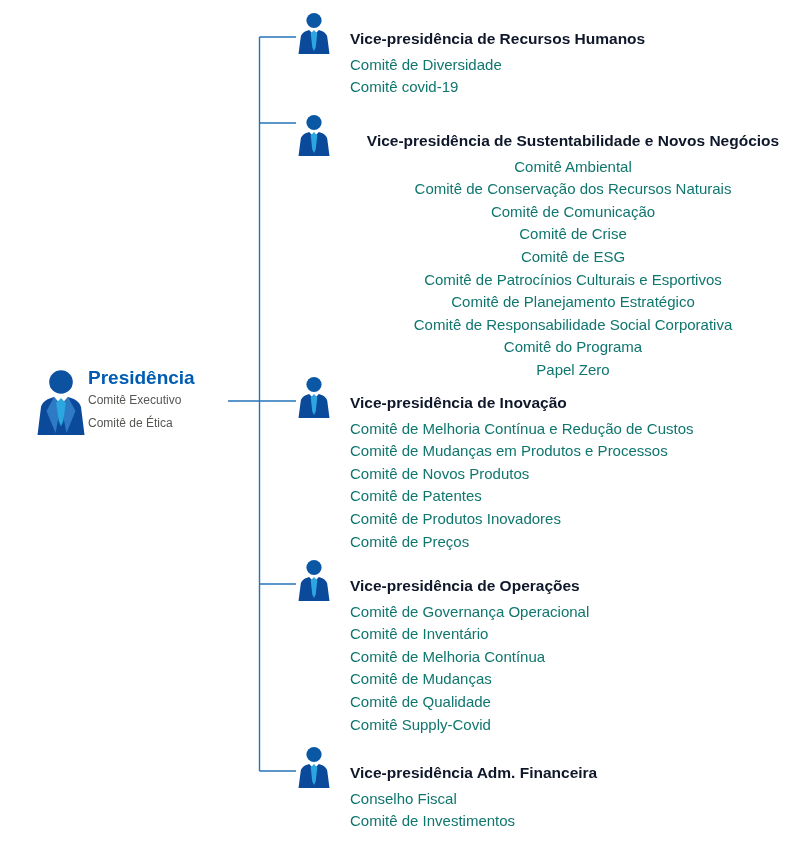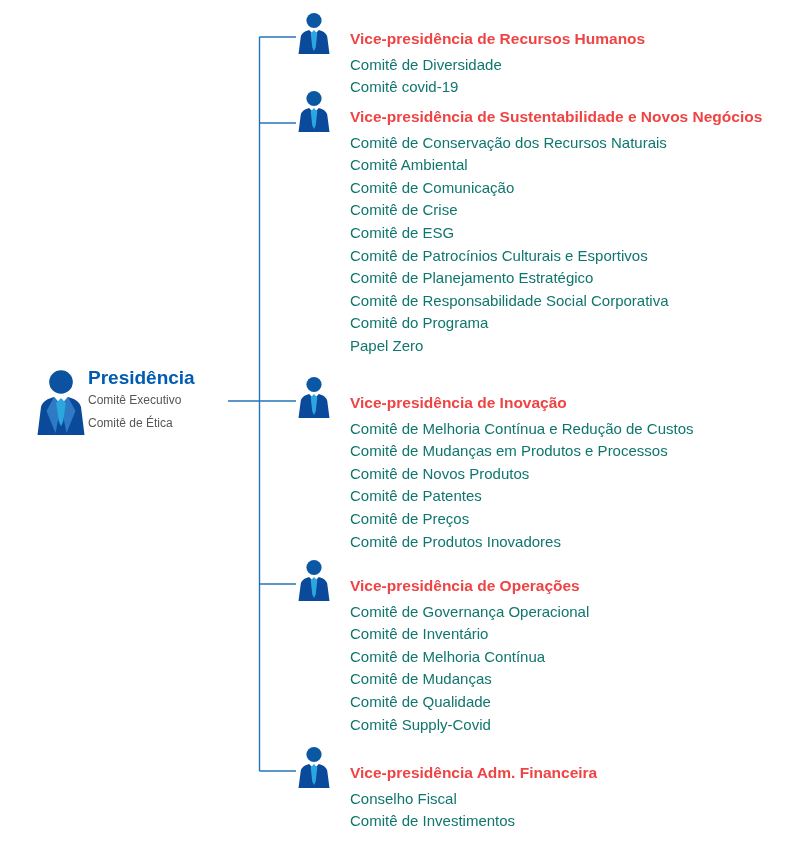--- a/index.html
+++ b/index.html
@@ -22,28 +22,28 @@
     line-height:23px;
   }
   .president-list{list-style:none;margin:0;padding:0;}
   .president-list li{font-size:12px;line-height:23px;color:#575653;white-space:nowrap;}
 
   
   .branch{position:absolute;left:296px;width:500px;}
   .branch .small-person{position:absolute;left:0;top:0;width:36px;height:42px;}
   .branch-text{margin-left:54px;padding-top:16px;}
   .branch-title{
-    margin:0 0 3px 0;font-size:15.5px;font-weight:bold;color:#ef4444;
+    margin:0 0 3px 0;font-size:15.5px;font-weight:bold;color:#0f172a;
     line-height:22.6px;white-space:nowrap;
   }
   .committee-list{list-style:none;margin:0;padding:0;}
   .committee-list li{font-size:15px;line-height:22.6px;color:#0f766e;white-space:nowrap;}
 
   .branch-0{top:12px;}
-  .branch-1{top:90px;}
+  .branch-1{top:114px;text-align:center;}
   .branch-2{top:376px;}
   .branch-3{top:559px;}
   .branch-4{top:746px;}
 </style>
 </head>
 <body>
 
 <div class="canvas">
 
   <svg width="0" height="0" style="position:absolute" aria-hidden="true">
@@ -98,22 +98,22 @@
     </div>
   </section>
 
   <section class="branch branch-1">
     <svg class="small-person" viewBox="0 0 36 42">
         <use href="#person-small"></use>
       </svg>
     <div class="branch-text">
       <h2 class="branch-title">Vice-presidência de Sustentabilidade e Novos Negócios</h2>
       <ul class="committee-list">
+          <li>Comitê Ambiental</li>
           <li>Comitê de Conservação dos Recursos Naturais</li>
-          <li>Comitê Ambiental</li>
           <li>Comitê de Comunicação</li>
           <li>Comitê de Crise</li>
           <li>Comitê de ESG</li>
           <li>Comitê de Patrocínios Culturais e Esportivos</li>
           <li>Comitê de Planejamento Estratégico</li>
           <li>Comitê de Responsabilidade Social Corporativa</li>
           <li>Comitê do Programa</li>
           <li>Papel Zero</li>
         </ul>
     </div>
@@ -123,22 +123,22 @@
     <svg class="small-person" viewBox="0 0 36 42">
         <use href="#person-small"></use>
       </svg>
     <div class="branch-text">
       <h2 class="branch-title">Vice-presidência de Inovação</h2>
       <ul class="committee-list">
           <li>Comitê de Melhoria Contínua e Redução de Custos</li>
           <li>Comitê de Mudanças em Produtos e Processos</li>
           <li>Comitê de Novos Produtos</li>
           <li>Comitê de Patentes</li>
+          <li>Comitê de Produtos Inovadores</li>
           <li>Comitê de Preços</li>
-          <li>Comitê de Produtos Inovadores</li>
         </ul>
     </div>
   </section>
 
   <section class="branch branch-3">
     <svg class="small-person" viewBox="0 0 36 42">
         <use href="#person-small"></use>
       </svg>
     <div class="branch-text">
       <h2 class="branch-title">Vice-presidência de Operações</h2>

